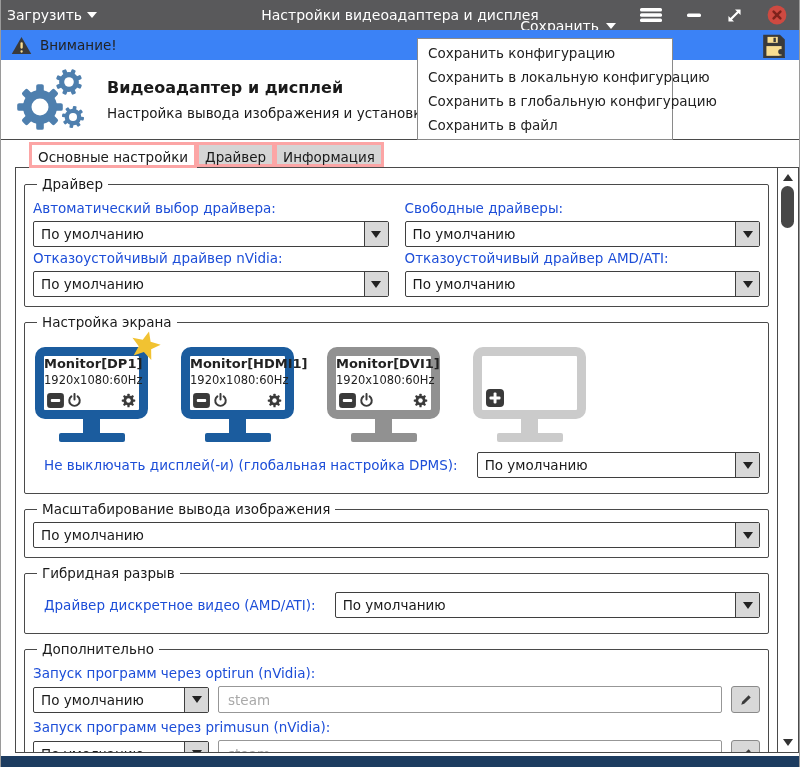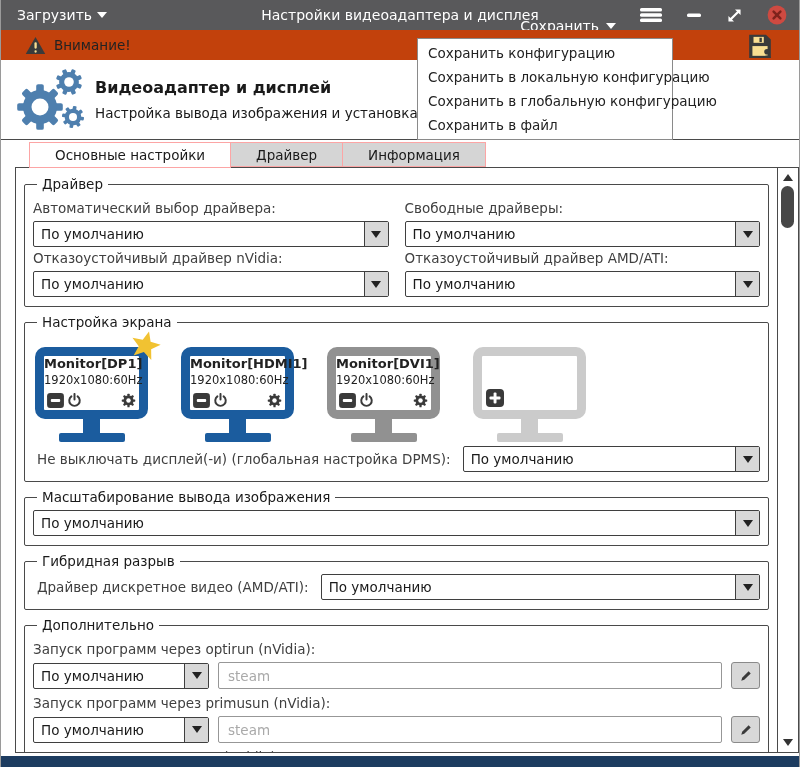--- a/index.html
+++ b/index.html
@@ -4,69 +4,69 @@
 <style>
   * { box-sizing: border-box; margin: 0; padding: 0; }
   html,body { width:800px; height:767px; }
   body { font-family:"DejaVu Sans", sans-serif; background:#fff; overflow:hidden; }
   #app { position:relative; width:800px; height:767px; background:#fff;
          border-left:1px solid #9a9a9a; border-right:1px solid #9a9a9a; }
 
   
   .titlebar { position:absolute; top:0; left:0; right:0; height:30px; background:#59595b;
               display:flex; align-items:center; color:#fff; font-size:14px; }
-  .tb-left { margin-left:16px; display:flex; align-items:center; gap:5px; cursor:default; }
+  .tb-left { margin-left:6px; display:flex; align-items:center; gap:5px; cursor:default; }
   .tb-title { position:absolute; left:50%; transform:translateX(-50%); white-space:nowrap; font-weight:500; }
   .tb-right { margin-left:auto; display:flex; align-items:center; gap:24px; margin-right:12px; }
   .tb-save { display:flex; align-items:center; gap:7px;margin-top:21px; }
   .caret-down { width:0; height:0; border-left:5px solid transparent; border-right:5px solid transparent;
                 border-top:6px solid #fff; display:inline-block; }
 
   
   .menu { position:absolute; top:30px; left:416px; width:256px; background:#fff;
           border:1px solid #8a8a8a; z-index:60; padding:2px 0;margin-top:8px; }
   .menu-item { font-size:13.5px; color:#222; padding:4px 10px; white-space:nowrap; cursor:default; }
 
   
-  .warnbar { position:absolute; top:30px; left:0; right:0; height:30px; background:#c2410c;
-             display:flex; align-items:center; padding:0 24px; }
+  .warnbar { position:absolute; top:30px; left:0; right:0; height:30px; background:#3b82f6;
+             display:flex; align-items:center; padding:0 10px; }
   .warn-text { font-size:13.5px; color:#222; margin-left:8px; }
   .warn-save { margin-left:auto; margin-right:2px; cursor:default; }
 
   
   .header { position:absolute; top:60px; left:0; right:0; height:80px; background:#fff;
-            border-bottom:1px solid #4a4a4a; display:flex; align-items:center; }
+            border-bottom:1px solid #4a4a4a; display:flex; align-items:center;gap:12px; }
   .logo { margin-left:12px; width:76px; flex:0 0 76px; }
   .hd-text { margin-left:6px; }
   .hd-title { font-size:16px; font-weight:bold; color:#1a1a1a; margin-bottom:8px; }
   .hd-sub { font-size:13.5px; color:#1a1a1a; }
 
   
   .tabs { position:absolute; top:142px; left:28px; display:flex; z-index:5; }
-  .tab { height:25px; line-height:24px; padding:0 25px; font-size:13.5px; color:#1a1a1a;
-         background:#d5d5d5; border:1px solid #fca5a5; margin-right:-1px; }
+  .tab { height:25px; line-height:24px; padding:0 6px; font-size:13.5px; color:#1a1a1a;
+         background:#d5d5d5; border:3px solid #fca5a5; margin-right:-1px; }
   .tab.active { background:#fff; height:26px; z-index:6; }
 
   
   .panel { position:absolute; top:167px; left:14px; width:784px; height:586px;
            border:1px solid #4a4a4a; background:#fff; }
   .content { position:absolute; left:0; top:0; right:21px; bottom:0; padding:8px 8px 4px 8px; overflow:hidden; }
 
   
   .vscroll { position:absolute; top:0; right:0; bottom:0; width:21px; border-left:1px solid #4a4a4a; background:#fff; }
   .vs-up, .vs-down { position:absolute; left:0; right:0; height:15px; display:flex; align-items:center; justify-content:center; }
   .vs-up { top:2px; } .vs-down { bottom:2px; }
   .tri-up { width:0; height:0; border-left:5px solid transparent; border-right:5px solid transparent; border-bottom:7px solid #333; }
   .tri-dn { width:0; height:0; border-left:5px solid transparent; border-right:5px solid transparent; border-top:7px solid #333; }
   .vs-thumb { position:absolute; top:18px; left:3px; width:13px; height:42px; background:#474747; border-radius:7px; }
 
   
   fieldset.group { border:1px solid #4a4a4a; border-radius:2px; padding:5px 8px 9px 8px; margin-bottom:7px; background:#fff; }
   fieldset.group legend { font-size:13.5px; color:#1a1a1a; padding:0 5px; margin-left:4px; }
-  .lbl { font-size:13.5px; color:#404040; margin:3px 0 5px 0; }
+  .lbl { font-size:13.5px; color:#1d4ed8; margin:3px 0 5px 0; }
 
   
   .combo { display:flex; align-items:stretch; height:26px; border:1px solid #3f3f3f; border-radius:2px; background:#fff; }
   .combo-text { flex:1; font-size:13.5px; color:#1a1a1a; padding:4px 7px; white-space:nowrap; overflow:hidden; }
   .combo-btn { flex:0 0 24px; background:#d8d8d8; border-left:1px solid #3f3f3f; display:flex; align-items:center; justify-content:center; }
   .combo-btn .tri-dn { border-top-color:#222; }
 
   .grid2 { display:grid; grid-template-columns:1fr 1fr; column-gap:16px; }
 
   
@@ -77,21 +77,21 @@
   .mon-res { font-size:11.5px; color:#222; margin-top:2px; white-space:nowrap; }
   .mon-ctrl { position:absolute; left:3px; right:3px; bottom:2px; display:flex; align-items:center; gap:3px; }
   .mon-gear { margin-left:auto; }
   .mon-neck { width:17px; height:14px; background:var(--c); margin:0 auto; }
   .mon-base { width:66px; height:9px; background:var(--c); margin:0 auto; border-radius:2px; }
   .mon-star { position:absolute; top:-17px; right:-13px; z-index:4; }
   .mon-add { position:absolute; left:4px; bottom:3px; }
 
   
   .inline-row { display:flex; align-items:center; gap:8px; }
-  .inline-row .lbl { margin:4px; white-space:nowrap; }
+  .inline-row .lbl { margin:11px; white-space:nowrap; }
   .inline-row .combo { flex:1; }
 
   .io-row { display:flex; align-items:center; gap:9px; margin-bottom:6px; }
   .io-row .combo { flex:0 0 176px; }
   .txt-input { flex:1; height:27px; border:1px solid #979797; border-radius:2px; font-size:13.5px;
                padding:0 9px; font-family:"DejaVu Sans", sans-serif; color:#404040; }
   .txt-input::placeholder { color:#a9a9a9; }
   .edit-btn { flex:0 0 29px; height:27px; background:#d8d8d8; border:1px solid #8a8a8a; border-radius:3px;
               display:flex; align-items:center; justify-content:center; }
 

